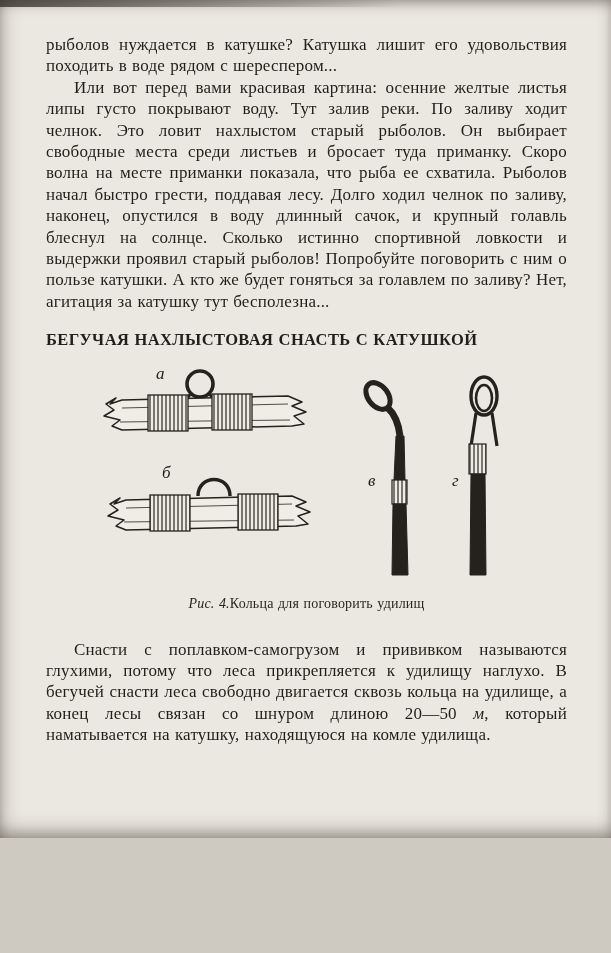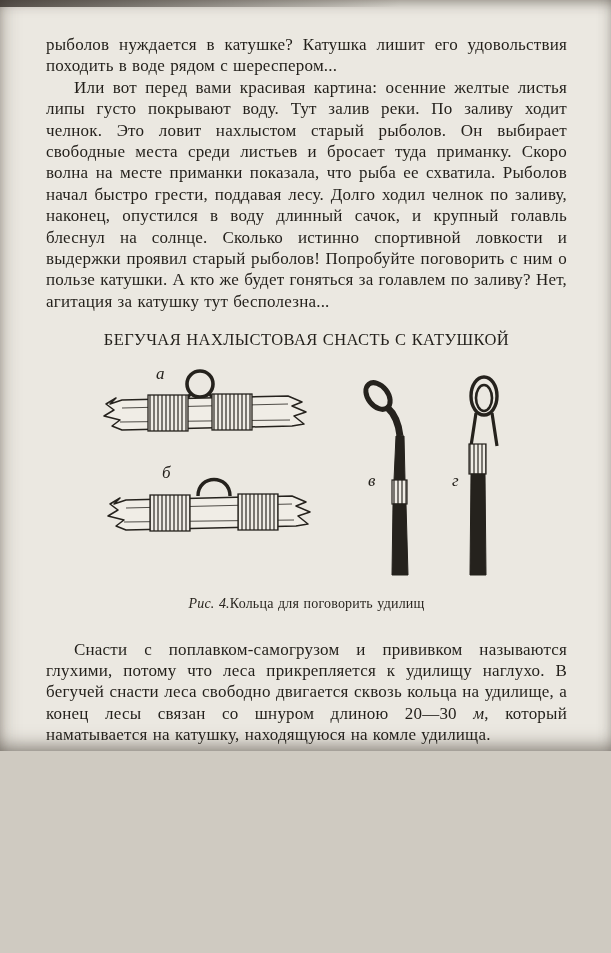--- a/index.html
+++ b/index.html
@@ -1,20 +1,20 @@
 <!DOCTYPE html>
 <html lang="ru"><head>
 <meta charset="utf-8">
 <style>
   * { margin:0; padding:0; box-sizing:border-box; }
   html,body { width:611px; height:953px; }
   body { background:#cfcac1; font-family:"Liberation Serif", serif; }
 
   .page {
-    position:relative; width:611px; height:751px;
+    position:relative; width:611px; height:838px;
     background:#ebe8e1; overflow:hidden;
     box-shadow:
       inset 0 10px 14px -8px rgba(70,62,52,.55),
       inset 0 -14px 18px -9px rgba(70,62,52,.55),
       inset 14px 0 22px -16px rgba(70,62,52,.45),
       inset -10px 0 18px -14px rgba(70,62,52,.30);
   }
   .scan-edge-top {
     position:absolute; left:0; top:0; width:400px; height:7px;
     background:linear-gradient(90deg, rgba(52,46,40,.8), rgba(52,46,40,.18) 80%, transparent);
@@ -22,21 +22,21 @@
 
   .content {
     position:absolute; left:46px; top:34px; width:521px;
     color:#221f1a; font-size:17px; line-height:21.4px;
     text-align:justify; letter-spacing:.012em; word-spacing:.04em;
   }
   p.para { text-indent:28px; }
   p.no-indent { text-indent:0; }
 
   .heading {
-    text-align:center; font-size:16.5px; font-weight:normal;
+    text-align:left; font-size:16.5px; font-weight:bold;
     letter-spacing:.4px; margin:17px 0 13px; text-indent:0;
   }
 
   .figure-wrap { margin-top:12px; text-align:center; }
   .figure-svg { display:inline-block; }
   .fig-label { font-style:italic; font-size:17px; fill:#25221d; font-family:"Liberation Serif", serif; }
   .caption { text-align:center; font-size:14px; margin-top:6px; color:#2a2620; text-indent:0; }
   .cap-label { font-style:italic; margin-right:0; }
 
   .closing { margin-top:24px; }
@@ -115,21 +115,21 @@
           <path d="M379,110 L378,211 L394,211 L393,110 Z" fill="#25221d" stroke-width="1"></path>
         </g>
       </svg>
 
       <div class="caption">
         <span class="cap-label">Рис. 4.</span><span>Кольца для поговорить удилищ</span>
       </div>
     </div>
 
     <p class="para closing">
-      <span>Снасти с поплавком-самогрузом и прививком называются глухими, потому что леса прикрепляется к удилищу наглухо. В бегучей снасти леса свободно двигается сквозь кольца на удилище, а конец лесы связан со шнуром длиною 20—30 </span><i>м</i><span>, который наматывается на катушку, находящуюся на комле удилища.</span>
+      <span>Снасти с поплавком-самогрузом и прививком называются глухими, потому что леса прикрепляется к удилищу наглухо. В бегучей снасти леса свободно двигается сквозь кольца на удилище, а конец лесы связан со шнуром длиною 20—50 </span><i>м</i><span>, который наматывается на катушку, находящуюся на комле удилища.</span>
     </p>
   </div>
 
   <div class="page-number">12</div>
 
   <svg class="watermark-icon" width="84" height="84" viewBox="0 0 84 84" xmlns="http://www.w3.org/2000/svg" xmlns:xlink="http://www.w3.org/1999/xlink">
     <g fill="#4a8ccc">
       <use href="#wtooth" xlink:href="#wtooth"></use>
     </g>
     <defs>

